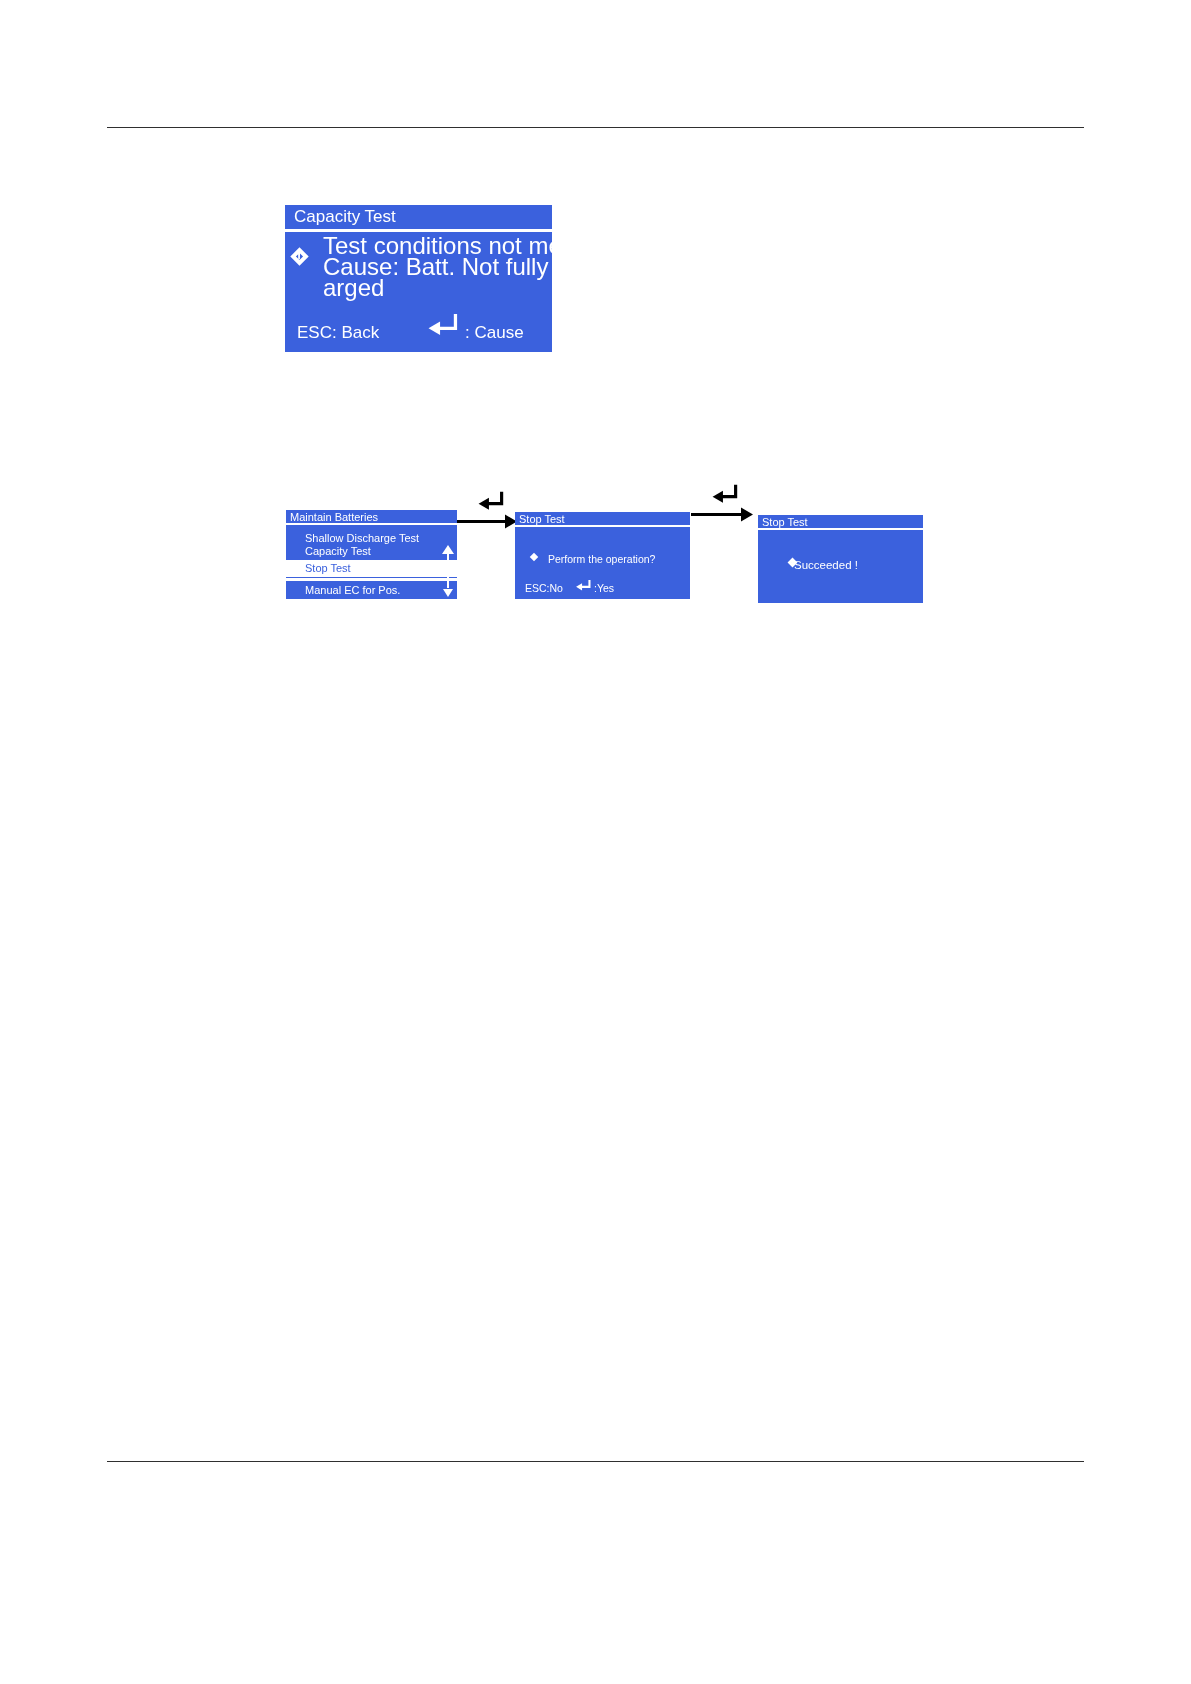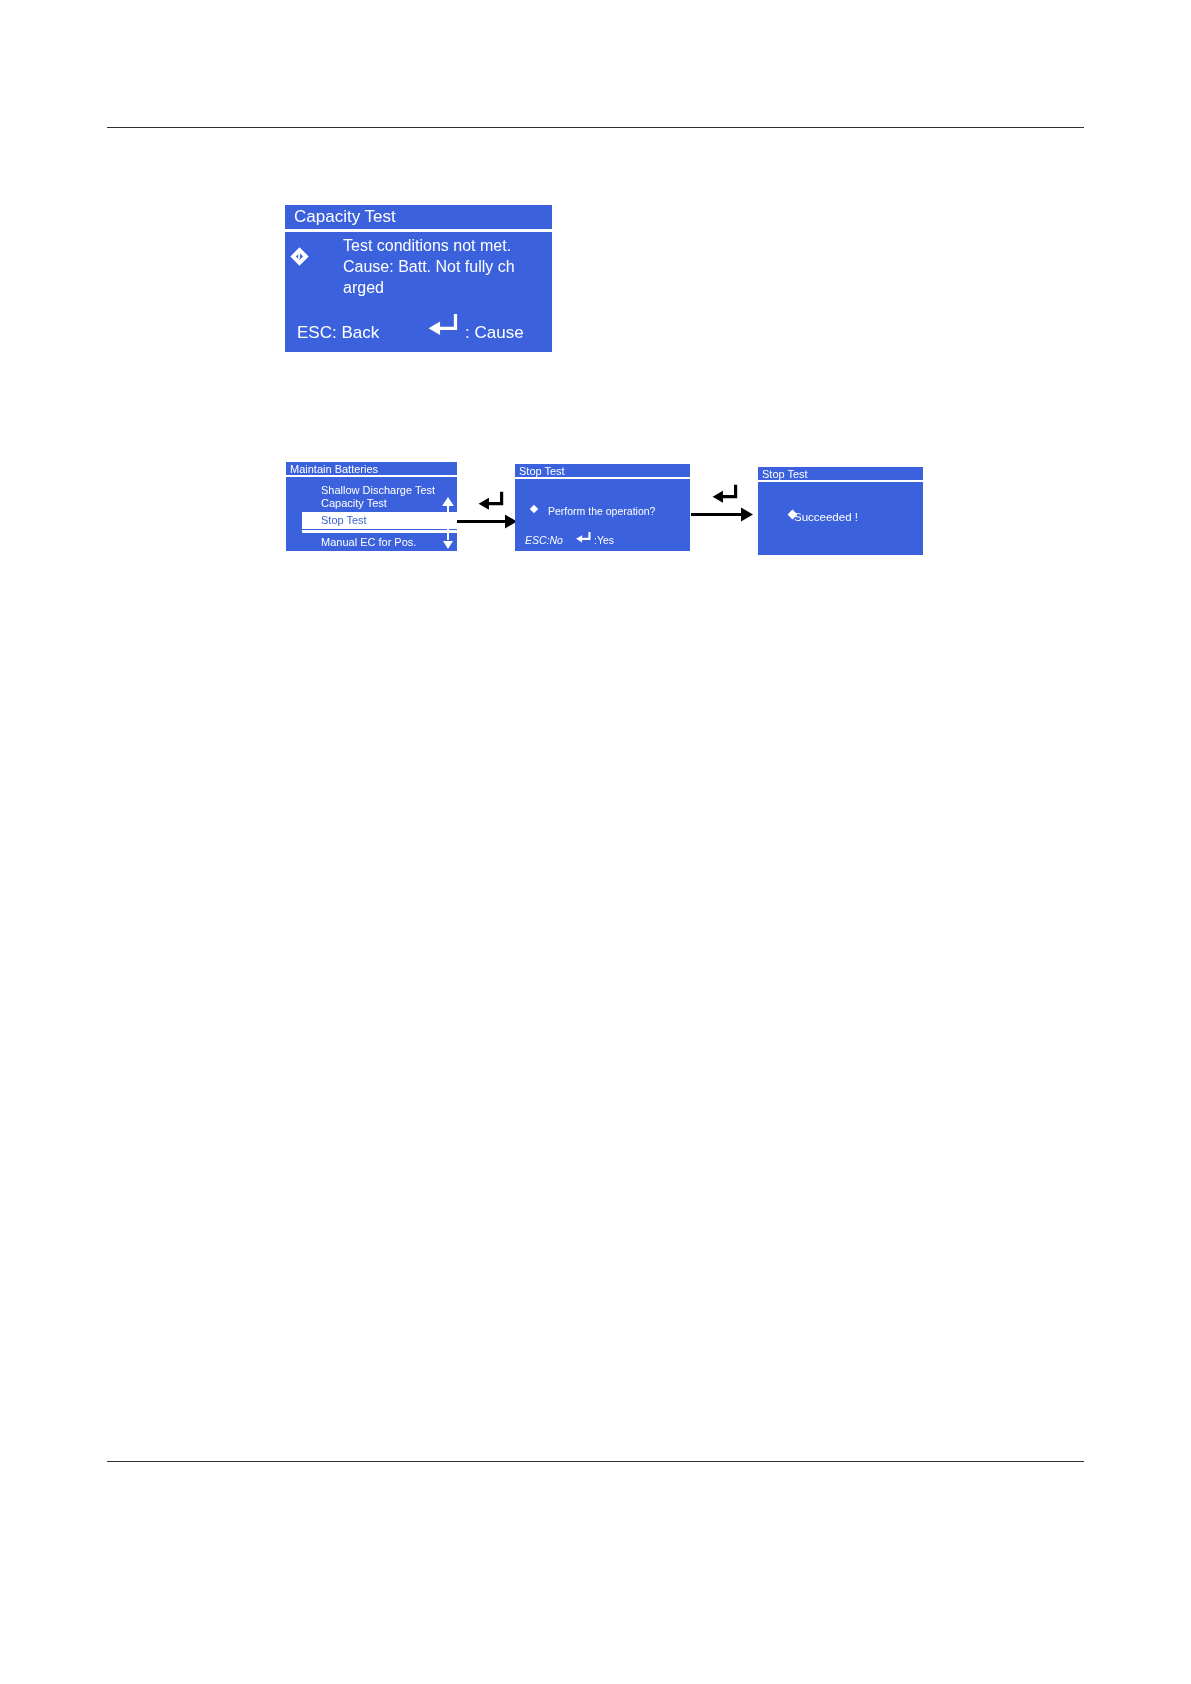--- a/index.html
+++ b/index.html
@@ -16,46 +16,46 @@
   
   .dlg { position:absolute; left:285px; top:205px; width:267px; height:147px; }
   .dlg .titlebar {
     position:absolute; left:0; top:0; right:0; height:24px; background:var(--blue);
     color:#fff; font-size:17px; line-height:24px; padding-left:9px; white-space:nowrap;
   }
   .dlg .body {
     position:absolute; left:0; top:27px; right:0; bottom:0; background:var(--blue); color:#fff;
   }
   .dlg .msg {
-    position:absolute; left:58px; top:3px; width:218px;
-    font-size:16px; line-height:21px; white-space:nowrap;
+    position:absolute; left:38px; top:3px; width:218px;
+    font-size:24px; line-height:21px; white-space:nowrap;
   }
   .diamond-lg {
     position:absolute; left:8px; top:18px; width:13px; height:13px;
     border:4px solid #fff; transform:rotate(45deg);
     display:flex; align-items:center; justify-content:center;
   }
   .diamond-lg .bang { transform:rotate(-45deg); color:#fff; font-weight:bold; font-size:14px; line-height:1; }
   .dlg .hintrow { position:absolute; left:12px; right:8px; bottom:9px; height:22px; font-size:17px; }
   .dlg .esc { position:absolute; left:0; bottom:0; white-space:nowrap;margin-top:20px; }
   .dlg .enter-ico { position:absolute; left:128px; bottom:1px; }
   .dlg .retry { position:absolute; left:168px; bottom:0; white-space:nowrap; }
 
   
-  .scr { position:absolute; background:var(--blue); color:#fff; }
+  .scr { position:absolute; background:var(--blue); color:#fff;margin-top:48px; }
   .scr .tbar {
     position:absolute; left:0; top:0; right:0; height:15px;
     font-size:11px; line-height:14px; padding-left:4px; white-space:nowrap;
     border-bottom:2px solid #fff;
   }
   .scr .sbody { position:absolute; left:0; top:17px; right:0; bottom:0; }
 
   .scr1 { left:286px; top:462px; width:171px; height:89px; }
   .scr1 .row {
-    position:absolute; left:16px; right:0; height:13px;
+    position:absolute; left:0; right:0; height:13px;
     font-size:11px; line-height:13px; padding-left:19px; white-space:nowrap;
   }
   .scr1 .row.r0 { top:5px; }
   .scr1 .row.r1 { top:18px; }
   .scr1 .row.sel {
     top:33px; height:18px; line-height:17px; background:#fff; color:var(--blue);
     border-bottom:1px solid var(--blue); box-shadow:0 3px 0 #ffffff; right:0;
   }
   .scr1 .row.r3 { top:57px; }
   .sb-line { position:absolute; right:8px; top:26px; bottom:11px; width:2px; background:#fff; }
@@ -64,21 +64,21 @@
     border-left:6px solid transparent; border-right:6px solid transparent; border-bottom:9px solid #fff;
   }
   .tri-down {
     position:absolute; right:4px; bottom:2px; width:0; height:0;
     border-left:5px solid transparent; border-right:5px solid transparent; border-top:8px solid #fff;
   }
 
   .scr2 { left:515px; top:464px; width:175px; height:87px; }
   .scr2 .cmsg { position:absolute; left:33px; top:24px; font-size:10.5px; white-space:nowrap; }
   .scr2 .hint { position:absolute; bottom:5px; height:14px; left:0; right:0; font-size:10.5px; }
-  .scr2 .escno { position:absolute; left:10px; bottom:0; white-space:nowrap;font-style:italic; }
+  .scr2 .escno { position:absolute; left:10px; bottom:0; white-space:nowrap; }
   .scr2 .enter-ico-sm { position:absolute; left:60px; bottom:1px; }
   .scr2 .yes { position:absolute; left:79px; bottom:0; white-space:nowrap; }
 
   .scr3 { left:758px; top:467px; width:165px; height:88px; }
   .scr3 .rmsg { position:absolute; left:36px; top:27px; font-size:11.5px; white-space:nowrap; }
 
   .diamond-sm {
     position:absolute; width:5px; height:5px; border:3px solid #fff; transform:rotate(45deg);
     display:flex; align-items:center; justify-content:center;
   }

